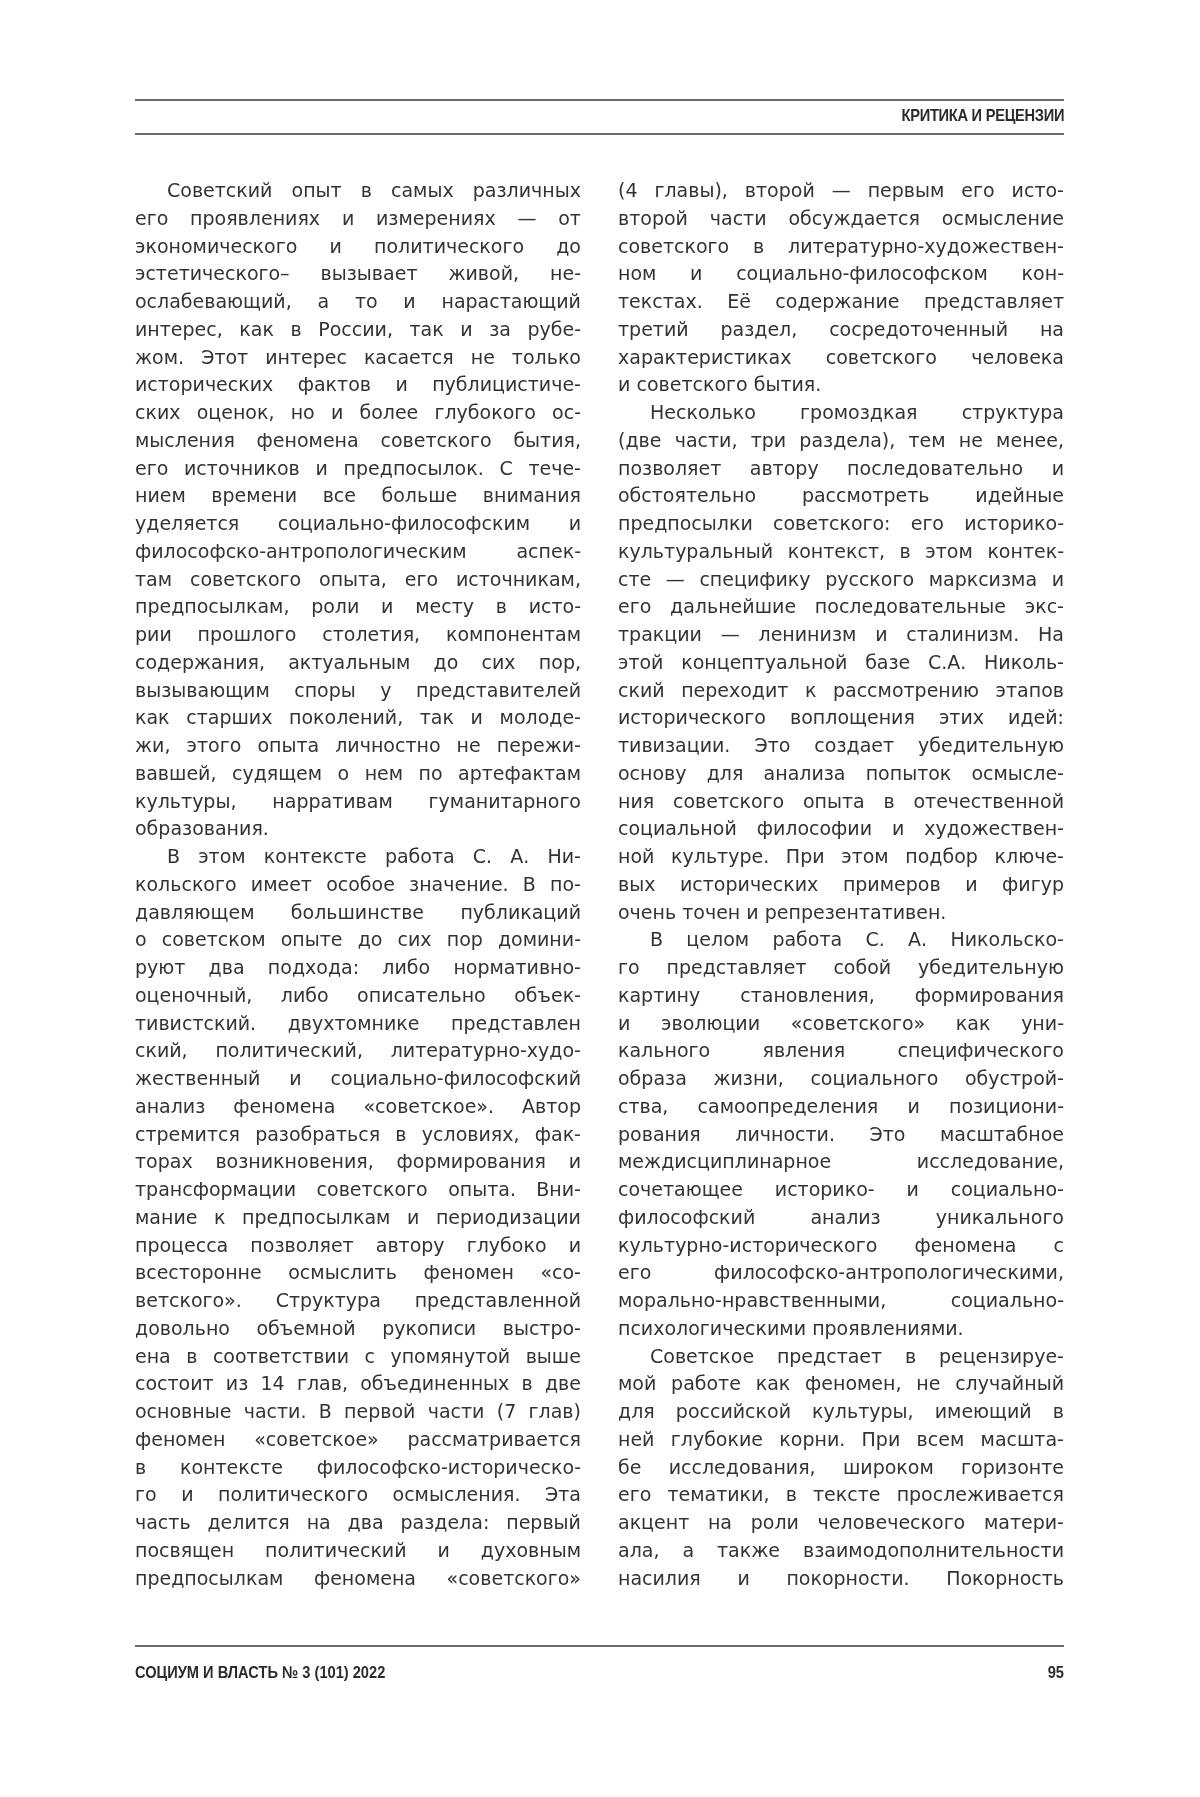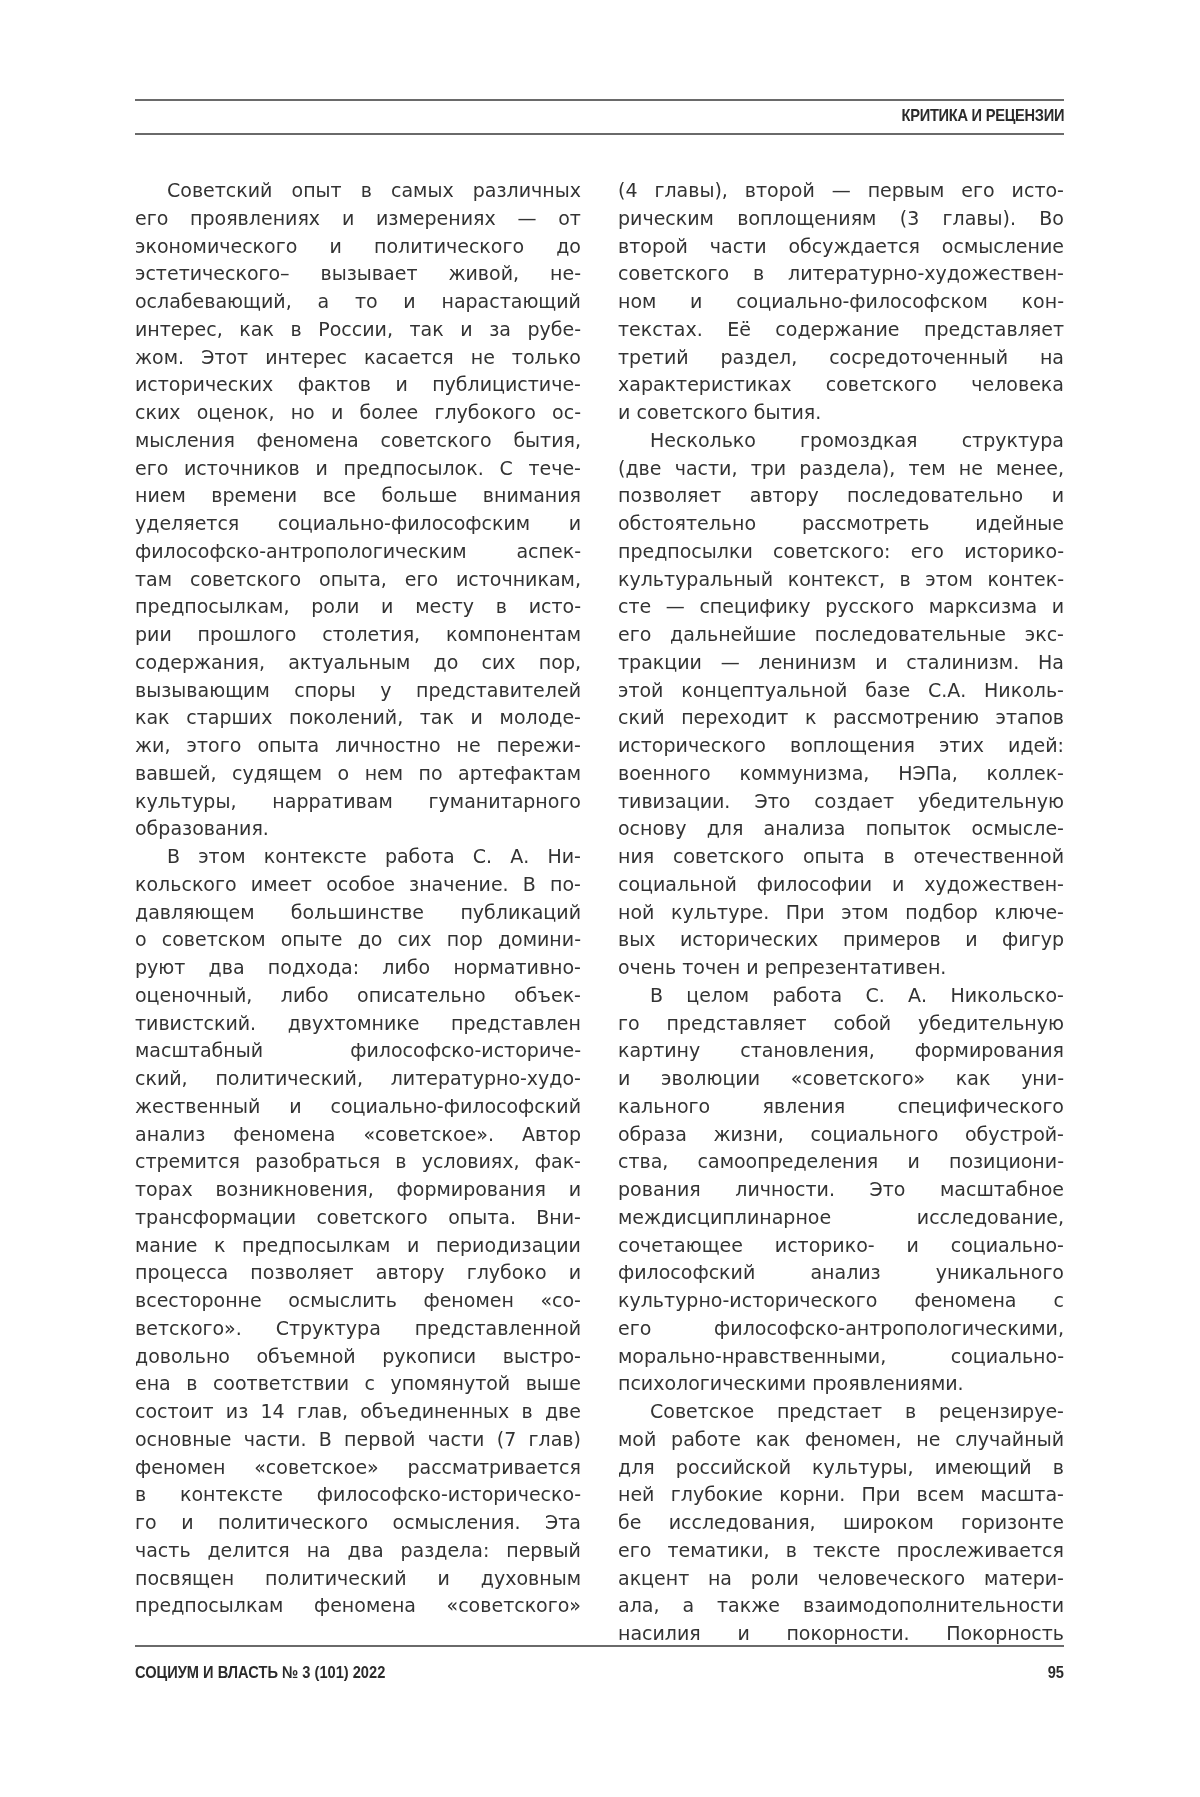--- a/index.html
+++ b/index.html
@@ -255,24 +255,20 @@
         <span>либо</span>
         <span>описательно</span>
         <span>объек-</span>
       </div>
       <div class="line">
         <span>тивистский.</span>
         <span>двухтомнике</span>
         <span>представлен</span>
       </div>
       <div class="line">
-        <span>масштабный</span>
-        <span>философско-историче-</span>
-      </div>
-      <div class="line">
         <span>ский,</span>
         <span>политический,</span>
         <span>литературно-худо-</span>
       </div>
       <div class="line">
         <span>жественный</span>
         <span>и</span>
         <span>социально-философский</span>
       </div>
       <div class="line">
@@ -398,27 +394,20 @@
       <div class="line">
         <span>(4</span>
         <span>главы),</span>
         <span>второй</span>
         <span>—</span>
         <span>первым</span>
         <span>его</span>
         <span>исто-</span>
       </div>
       <div class="line">
-        <span>рическим</span>
-        <span>воплощениям</span>
-        <span>(3</span>
-        <span>главы).</span>
-        <span>Во</span>
-      </div>
-      <div class="line">
         <span>второй</span>
         <span>части</span>
         <span>обсуждается</span>
         <span>осмысление</span>
       </div>
       <div class="line">
         <span>советского</span>
         <span>в</span>
         <span>литературно-художествен-</span>
       </div>
@@ -522,26 +511,20 @@
         <span>переходит</span>
         <span>к</span>
         <span>рассмотрению</span>
         <span>этапов</span>
       </div>
       <div class="line">
         <span>исторического</span>
         <span>воплощения</span>
         <span>этих</span>
         <span>идей:</span>
-      </div>
-      <div class="line">
-        <span>военного</span>
-        <span>коммунизма,</span>
-        <span>НЭПа,</span>
-        <span>коллек-</span>
       </div>
       <div class="line">
         <span>тивизации.</span>
         <span>Это</span>
         <span>создает</span>
         <span>убедительную</span>
       </div>
       <div class="line">
         <span>основу</span>
         <span>для</span>

